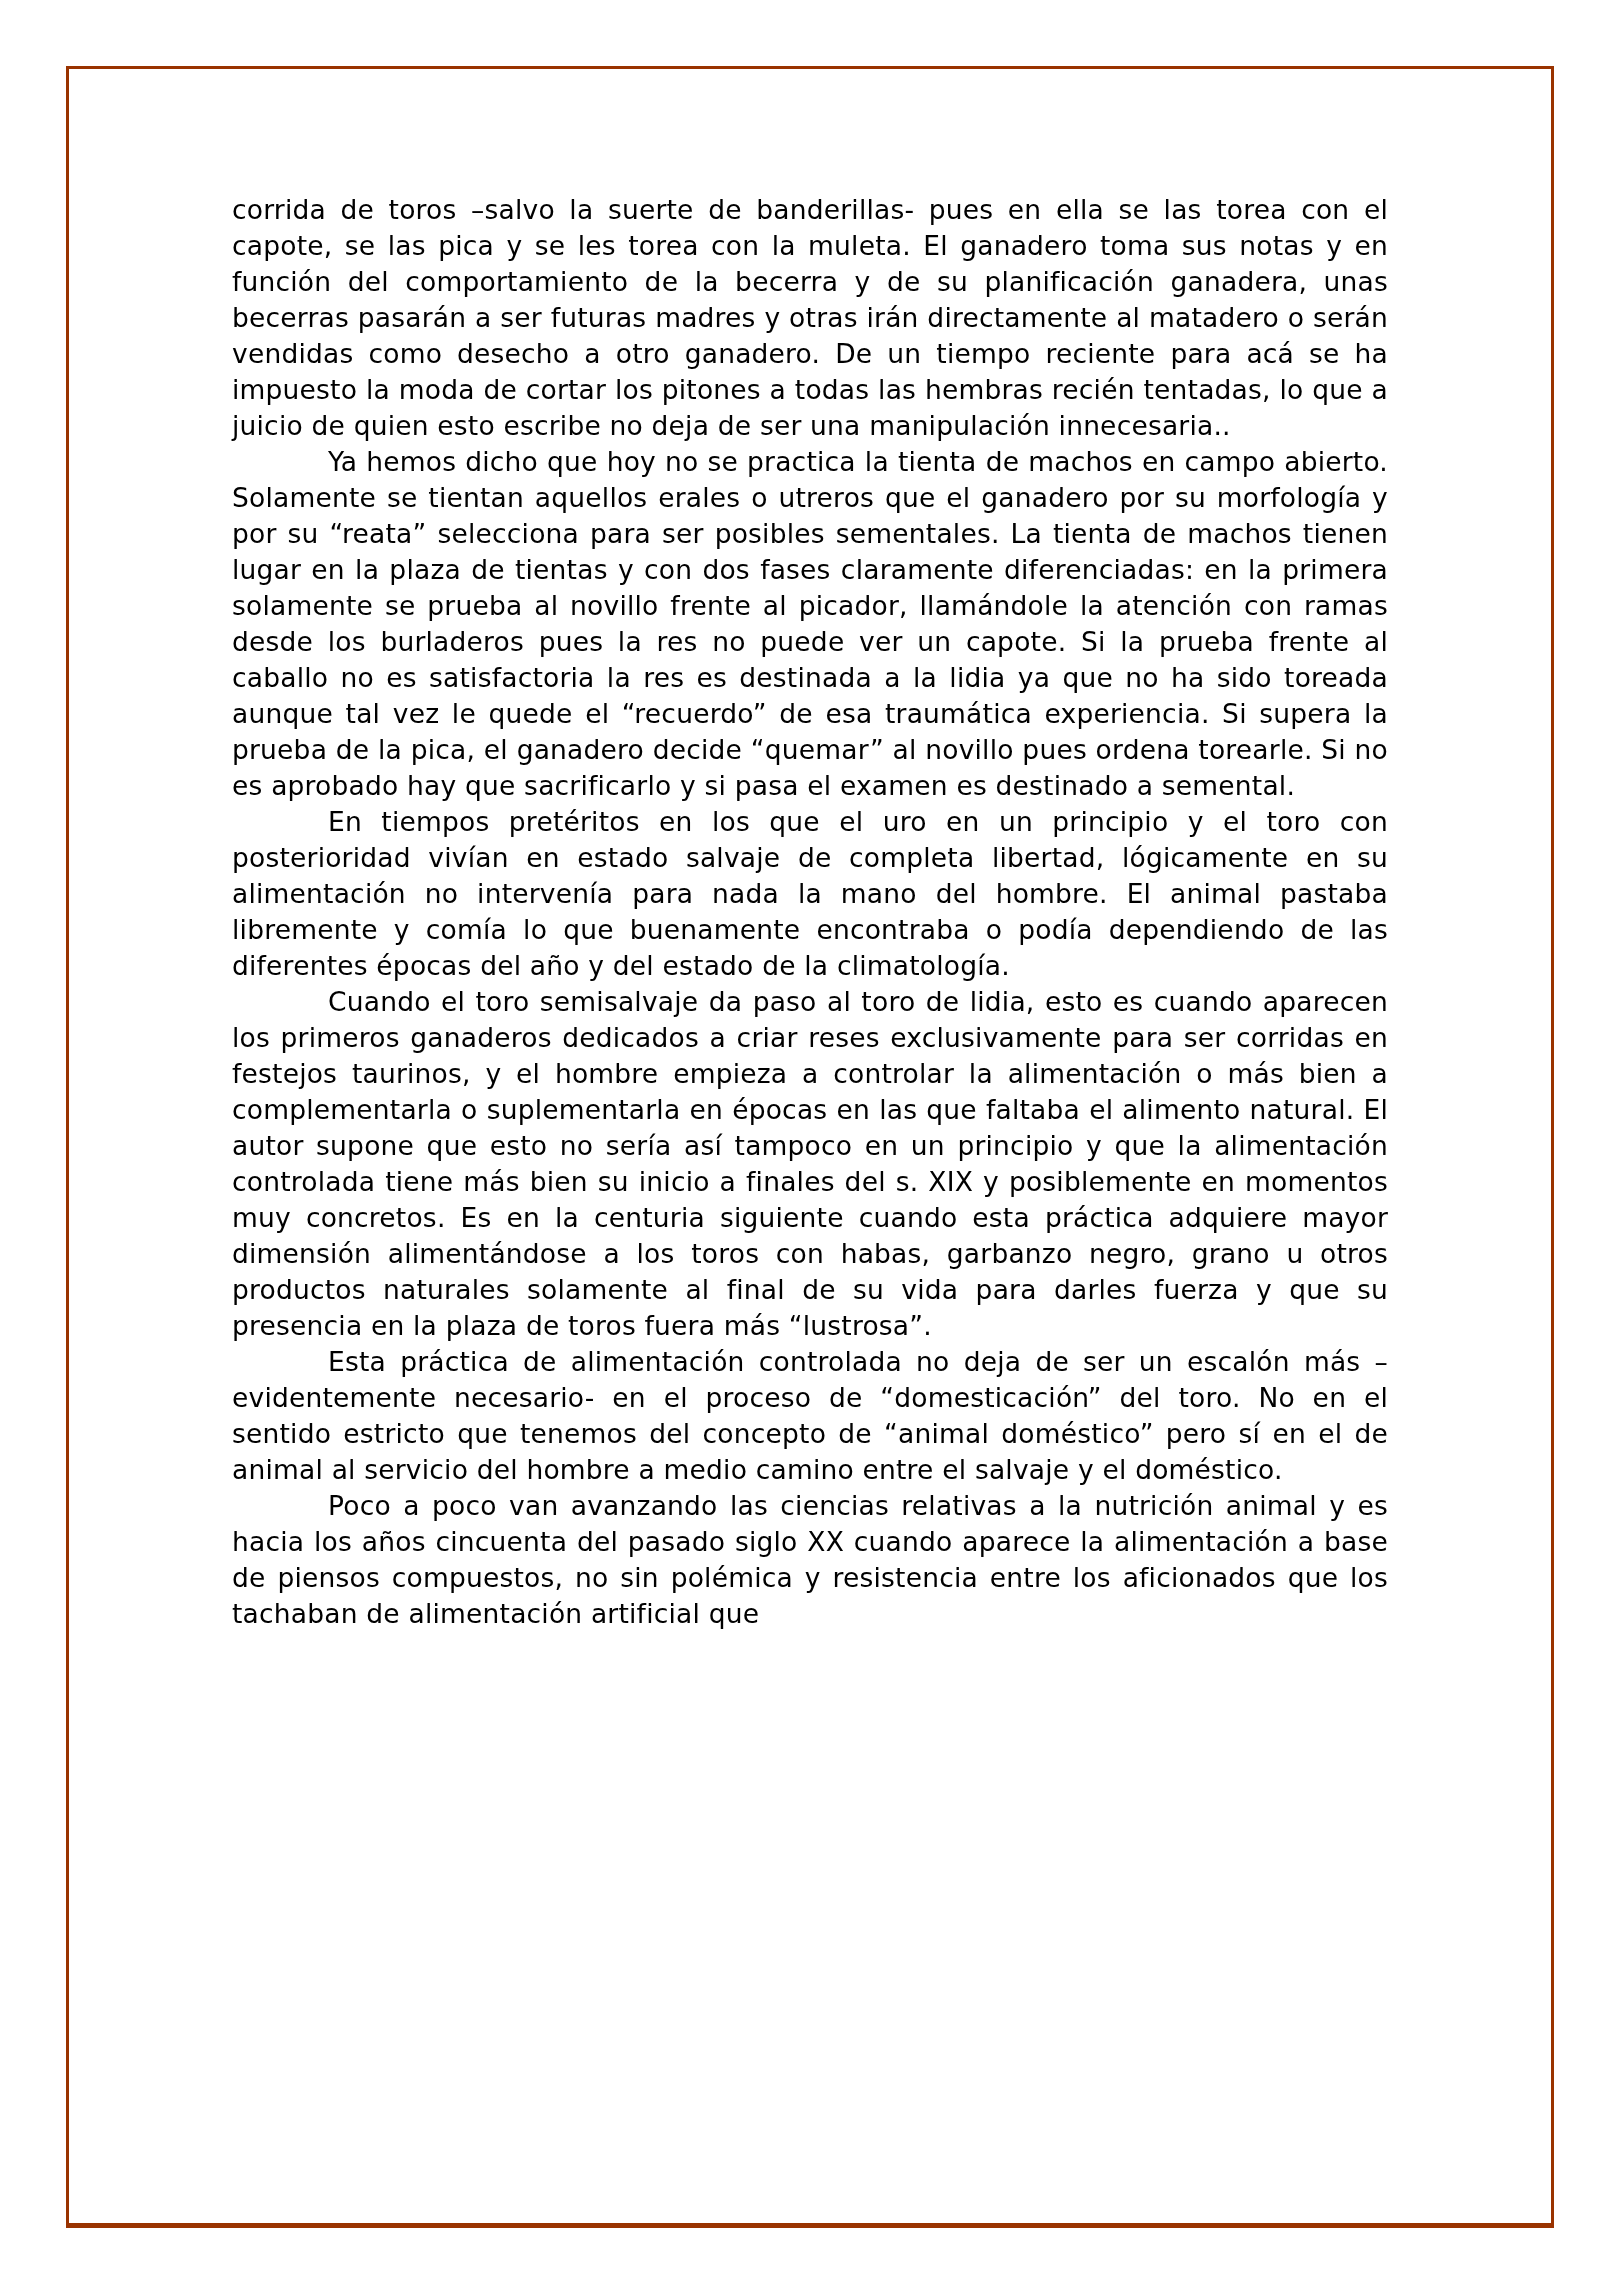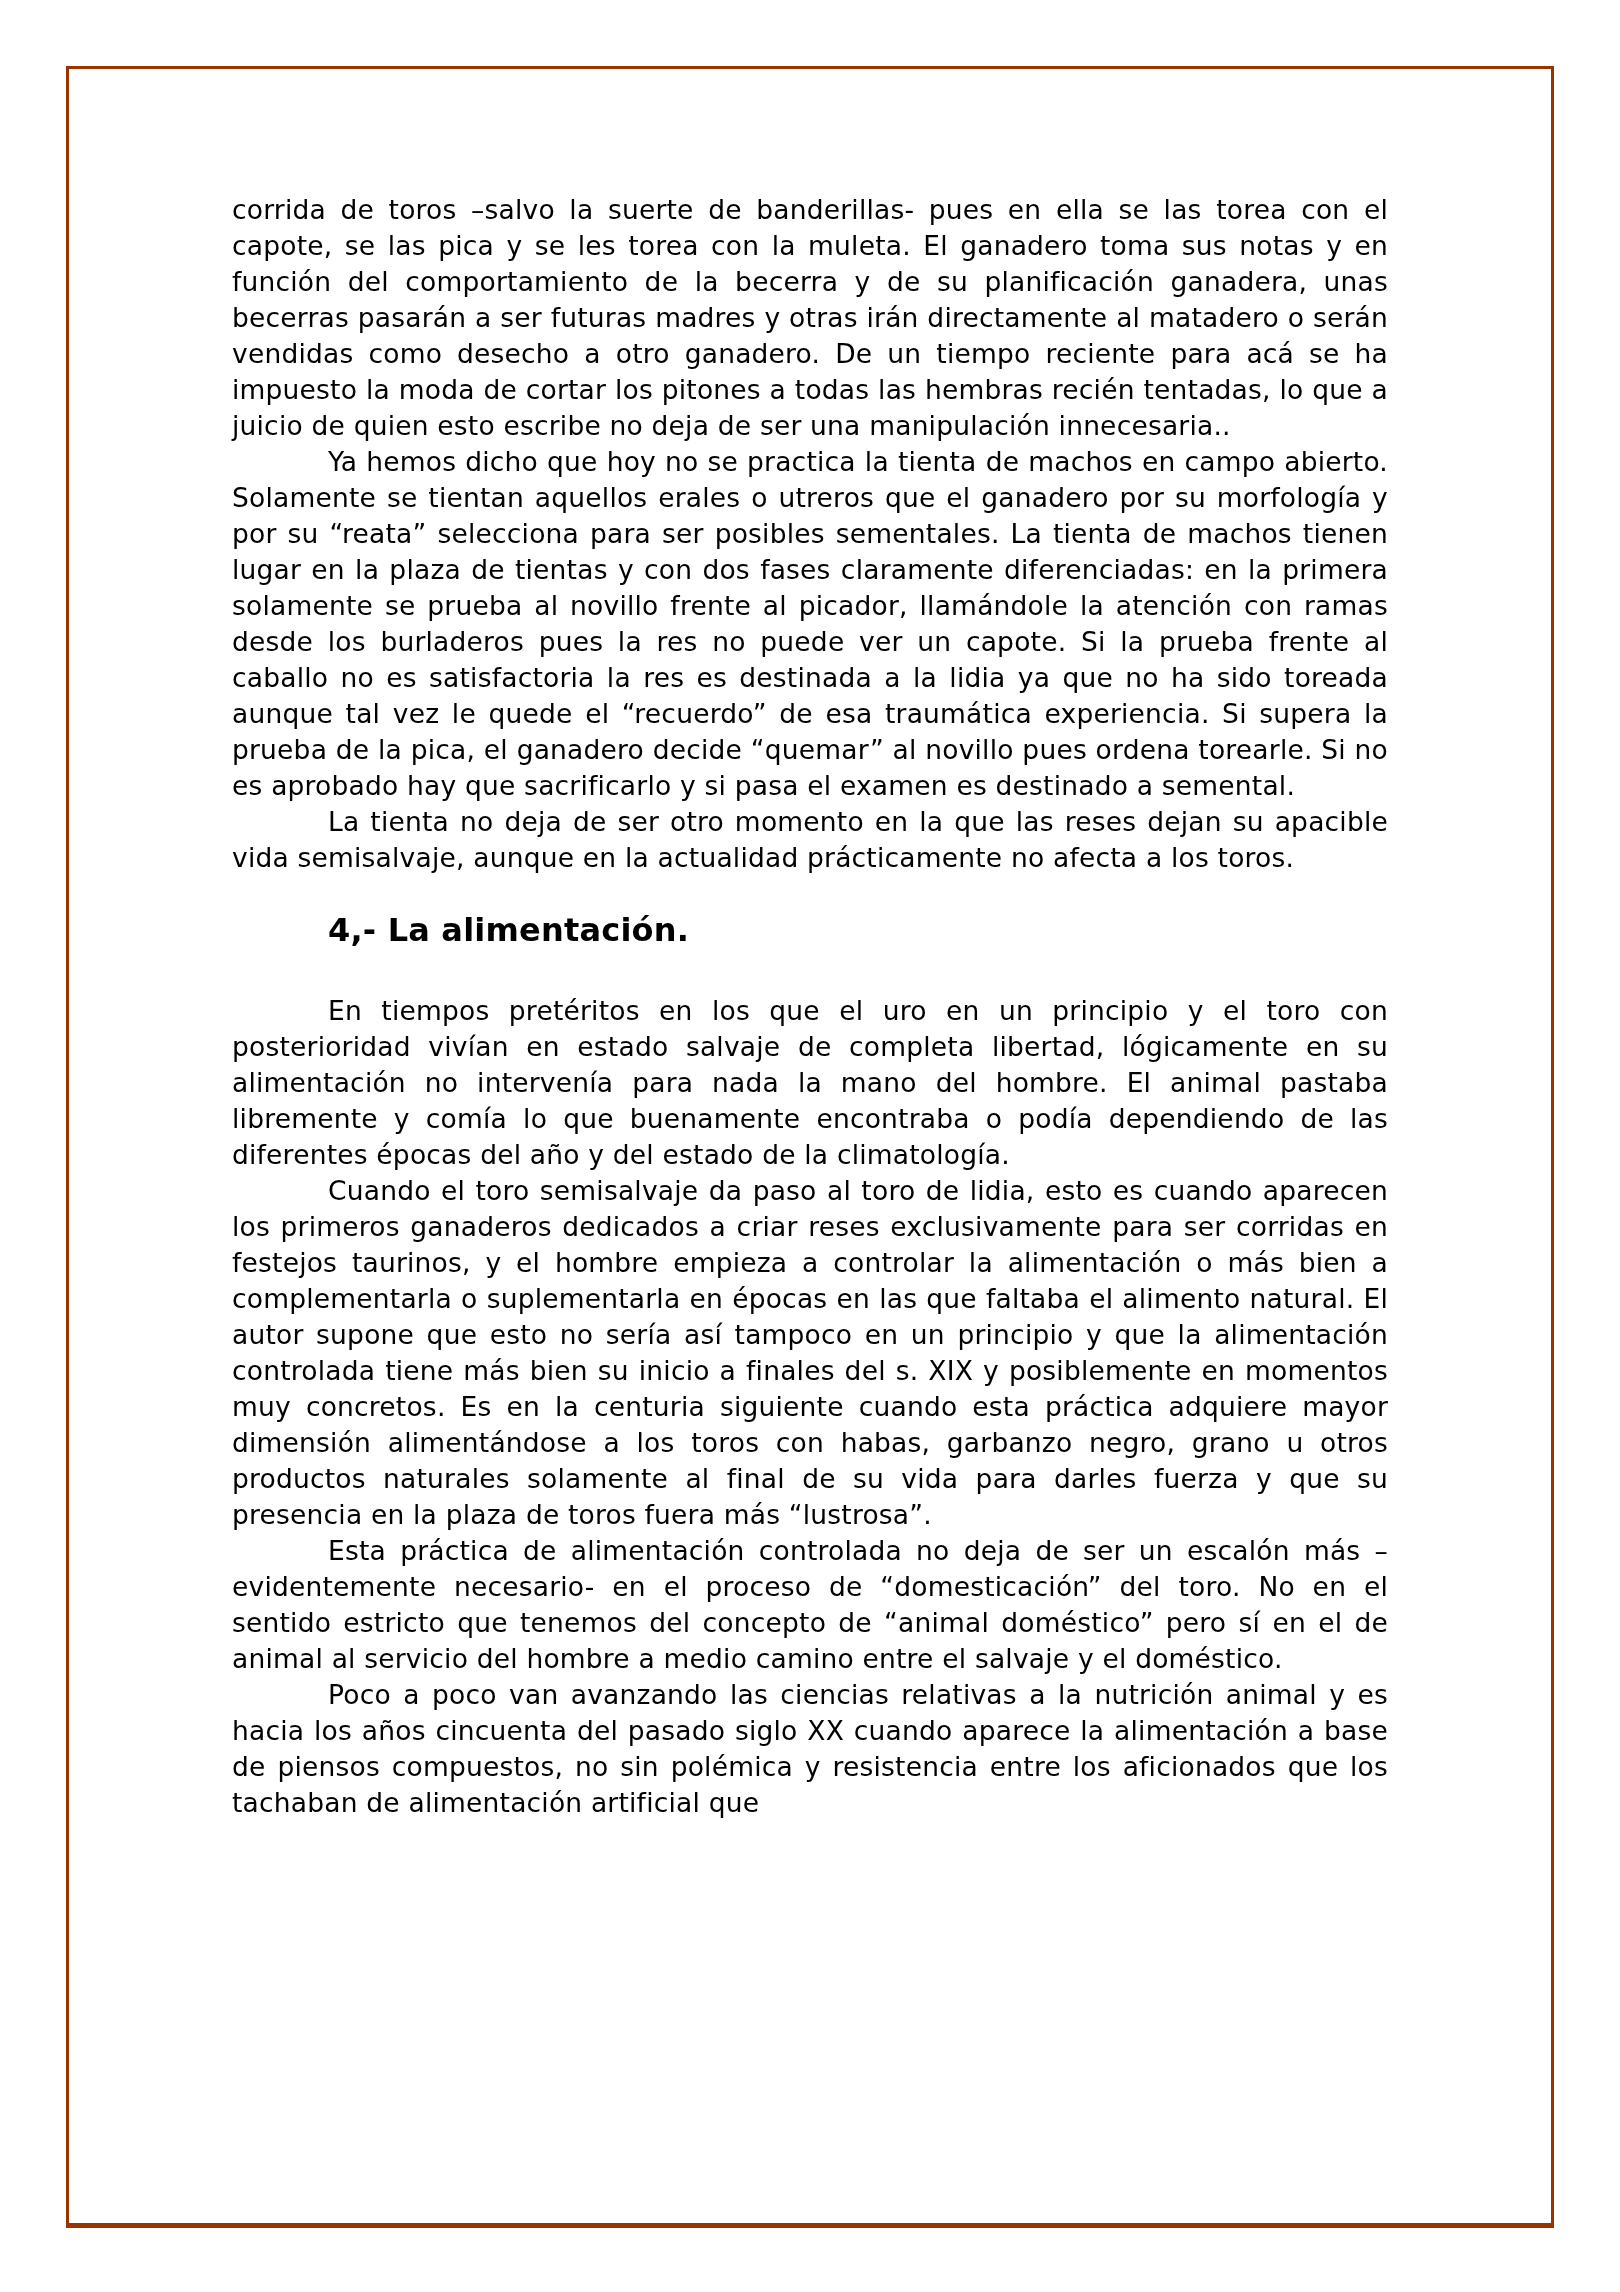--- a/index.html
+++ b/index.html
@@ -56,21 +56,19 @@
   }
 </style>
 </head>
 <body>
 
 <div class="page">
   <div class="frame"></div>
   <div class="content">
     <p class="continuation">corrida de toros –salvo la suerte de banderillas- pues en ella se las torea con el capote, se las pica y se les torea con la muleta. El ganadero toma sus notas y en función del comportamiento de la becerra y de su planificación ganadera, unas becerras pasarán a ser futuras madres y otras irán directamente al matadero o serán vendidas como desecho a otro ganadero. De un tiempo reciente para acá se ha impuesto la moda de cortar los pitones a todas las hembras recién tentadas, lo que a juicio de quien esto escribe no deja de ser una manipulación innecesaria..</p>
     <p>Ya hemos dicho que hoy no se practica la tienta de machos en campo abierto. Solamente se tientan aquellos erales o utreros que el ganadero por su morfología y por su “reata” selecciona para ser posibles sementales. La tienta de machos tienen lugar en la plaza de tientas y con dos fases claramente diferenciadas: en la primera solamente se prueba al novillo frente al picador, llamándole la atención con ramas desde los burladeros pues la res no puede ver un capote. Si la prueba frente al caballo no es satisfactoria la res es destinada a la lidia ya que no ha sido toreada aunque tal vez le quede el “recuerdo” de esa traumática experiencia. Si supera la prueba de la pica, el ganadero decide “quemar” al novillo pues ordena torearle. Si no es aprobado hay que sacrificarlo y si pasa el examen es destinado a semental.</p>
-    <p>La tienta no deja de ser otro momento en la que las reses dejan su apacible vida semisalvaje, aunque en la actualidad prácticamente no afecta a los toros.</p>
-    <h2 class="section-heading">4,- La alimentación.</h2>
     <p>En tiempos pretéritos en los que el uro en un principio y el toro con posterioridad vivían en estado salvaje de completa libertad, lógicamente en su alimentación no intervenía para nada la mano del hombre. El animal pastaba libremente y comía lo que buenamente encontraba o podía dependiendo de las diferentes épocas del año y del estado de la climatología.</p>
     <p>Cuando el toro semisalvaje da paso al toro de lidia, esto es cuando aparecen los primeros ganaderos dedicados a criar reses exclusivamente para ser corridas en festejos taurinos, y el hombre empieza a controlar la alimentación o más bien a complementarla o suplementarla en épocas en las que faltaba el alimento natural. El autor supone que esto no sería así tampoco en un principio y que la alimentación controlada tiene más bien su inicio a finales del s. XIX y posiblemente en momentos muy concretos. Es en la centuria siguiente cuando esta práctica adquiere mayor dimensión alimentándose a los toros con habas, garbanzo negro, grano u otros productos naturales solamente al final de su vida para darles fuerza y que su presencia en la plaza de toros fuera más “lustrosa”.</p>
     <p>Esta práctica de alimentación controlada no deja de ser un escalón más –evidentemente necesario- en el proceso de “domesticación” del toro. No en el sentido estricto que tenemos del concepto de “animal doméstico” pero sí en el de animal al servicio del hombre a medio camino entre el salvaje y el doméstico.</p>
     <p>Poco a poco van avanzando las ciencias relativas a la nutrición animal y es hacia los años cincuenta del pasado siglo XX cuando aparece la alimentación a base de piensos compuestos, no sin polémica y resistencia entre los aficionados que los tachaban de alimentación artificial que</p>
   </div>
 </div>
 
 
 </body></html>

